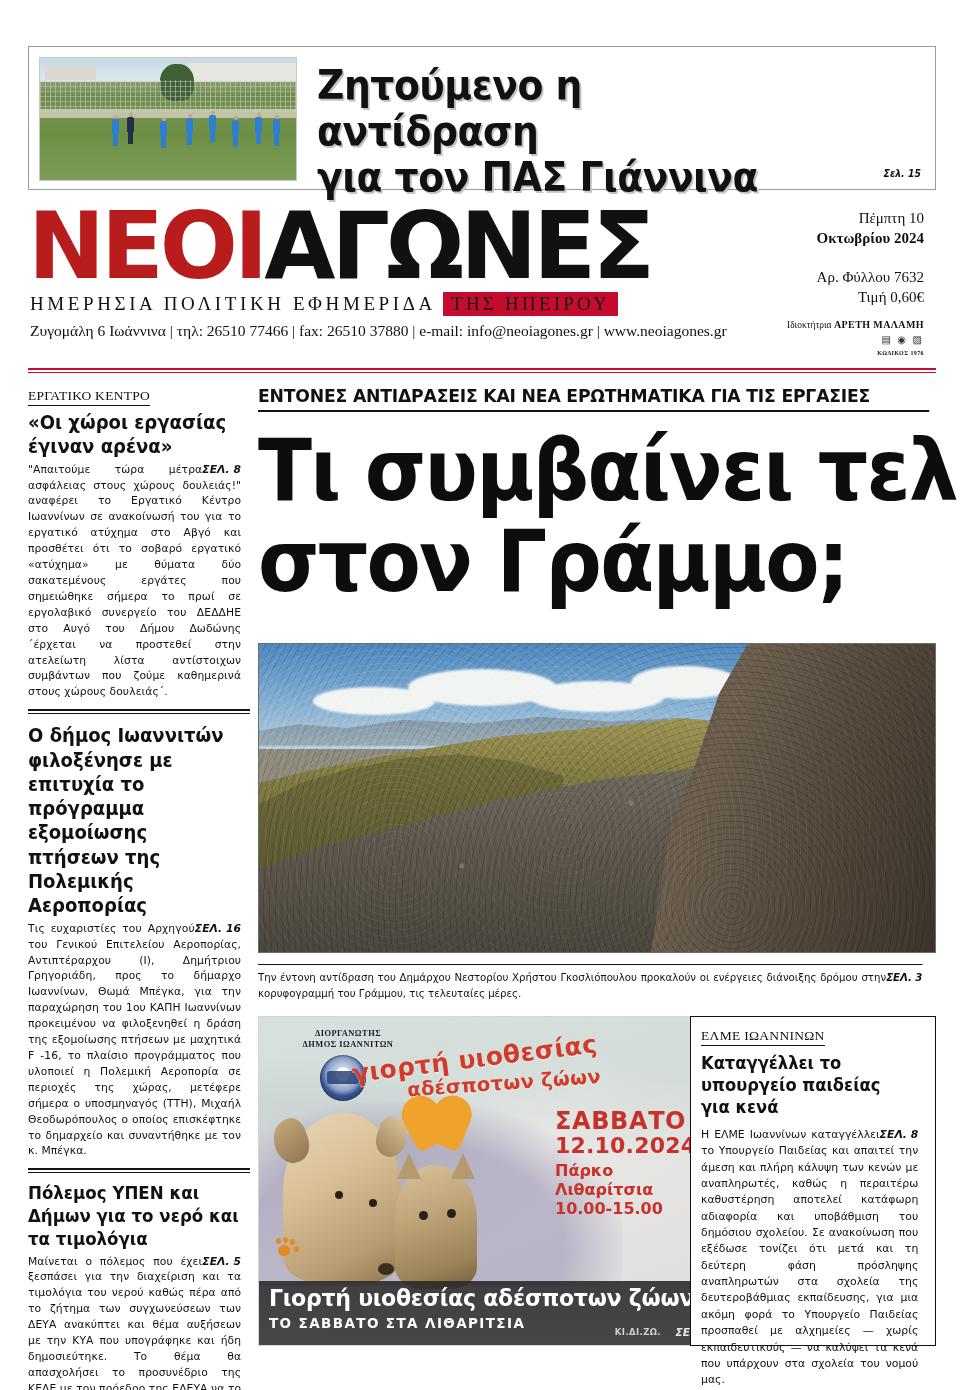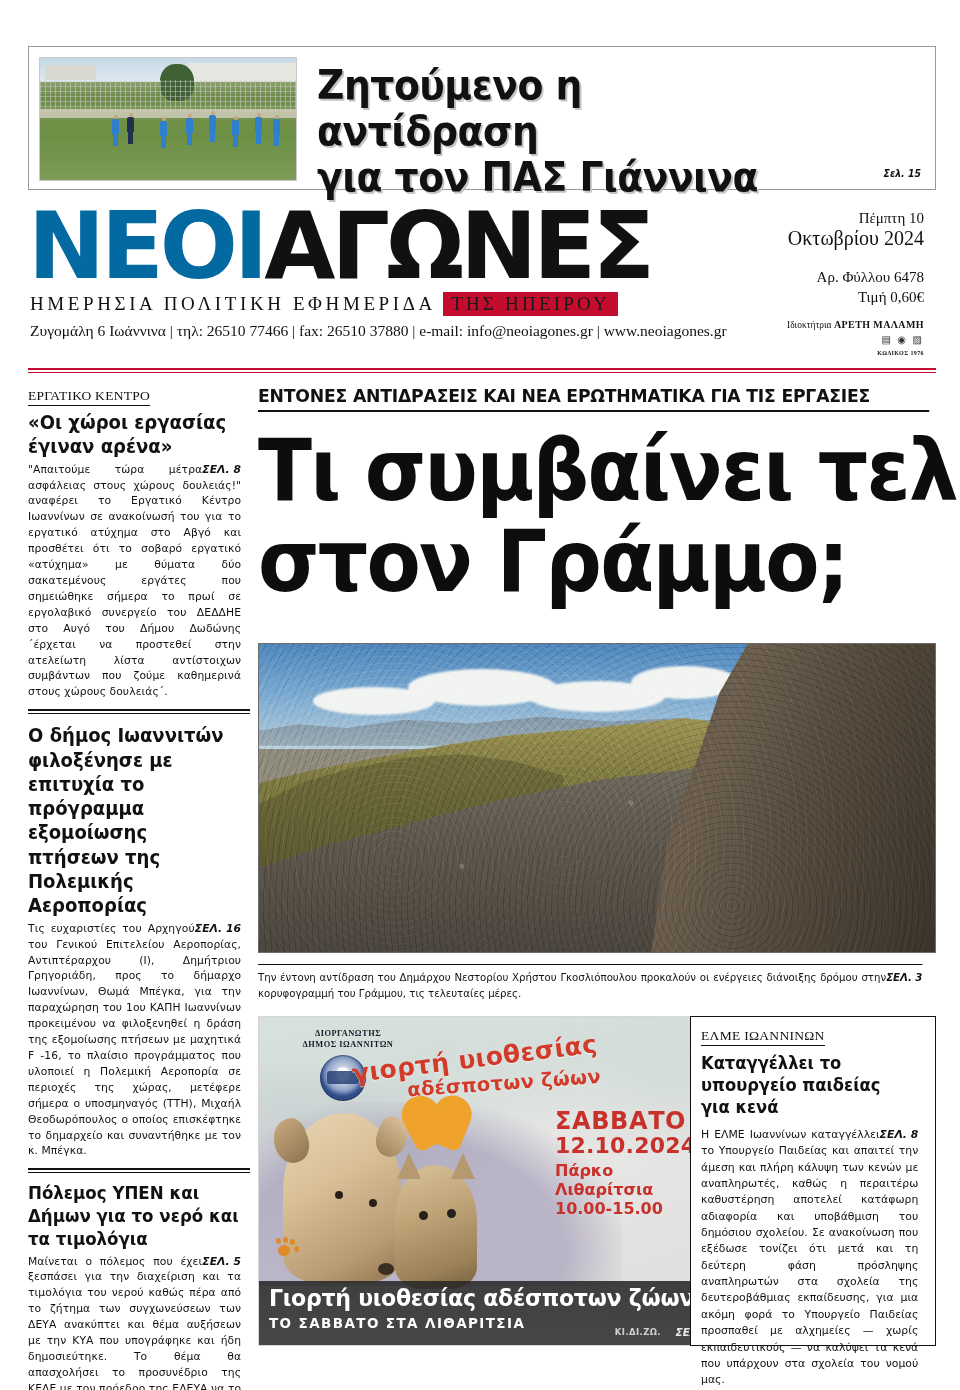--- a/index.html
+++ b/index.html
@@ -54,37 +54,37 @@
     font-family:"DejaVu Sans", sans-serif;
     font-weight:700;font-style:italic;font-size:11px;color:#111;
     transform:scaleX(.85);transform-origin:right bottom;
   }
 
   
   .masthead{position:absolute;left:28px;top:200px;width:908px;height:160px;}
   .logo{position:absolute;left:0;top:4px;width:730px;height:85px;
      font-family:"DejaVu Sans", sans-serif;font-weight:700;
      font-size:92px;line-height:85px;letter-spacing:-4px;white-space:nowrap;}
-  .logo .neo{color:#0369a1;}
+  .logo .neo{color:#b91c1c;}
   .logo .agones{color:#111;text-align:right;}
   .logo span{display:inline-block;transform:scaleX(1.0);}
   .strapline{
     position:absolute;left:2px;top:93px;width:730px;height:24px;
     font-family:"Liberation Serif", serif;font-size:19px;letter-spacing:3.6px;
     color:#111;white-space:nowrap;
   }
   .strapline .hl{background:#c40d2e;color:#1a1a1a;padding:1px 8px 2px 8px;letter-spacing:3.2px;}
   .contactline{
     position:absolute;left:2px;top:122px;width:760px;
     font-family:"Liberation Serif", serif;font-size:15.5px;color:#111;white-space:nowrap;
   }
   .mh-right{position:absolute;right:12px;top:8px;width:175px;text-align:right;
      font-family:"Liberation Serif", serif;color:#111;}
   .mh-date1{font-size:15px;line-height:20px;}
-  .mh-date2{font-size:20px;line-height:21px;font-weight:400;}
+  .mh-date2{font-size:15px;line-height:21px;font-weight:700;}
   .mh-issue{margin-top:18px;font-size:15px;line-height:20px;}
   .mh-price{font-size:15px;line-height:20px;}
   .mh-owner{margin-top:12px;font-size:9.5px;}
   .mh-owner b{font-size:10px;letter-spacing:.4px;}
   .mh-socials{margin-top:4px;font-size:10px;color:#333;letter-spacing:2px;}
   .mh-code{margin-top:5px;font-size:6px;font-weight:700;letter-spacing:.4px;color:#111;}
 
   .rule-red{position:absolute;left:28px;width:908px;}
   .rule-red .r1{height:2px;background:#c40d2e;}
   .rule-red .r2{height:1px;background:#c40d2e;margin-top:2px;}
@@ -332,21 +332,21 @@
     </div>
     <div class="strapline">
       <span>ΗΜΕΡΗΣΙΑ ΠΟΛΙΤΙΚΗ ΕΦΗΜΕΡΙΔΑ</span>
       <span class="hl">ΤΗΣ ΗΠΕΙΡΟΥ</span>
     </div>
     <div class="contactline">Ζυγομάλη 6 Ιωάννινα | τηλ: 26510 77466 | fax: 26510 37880 | e-mail: info@neoiagones.gr | www.neoiagones.gr</div>
 
     <div class="mh-right">
       <div class="mh-date1">Πέμπτη 10</div>
       <div class="mh-date2">Οκτωβρίου 2024</div>
-      <div class="mh-issue">Αρ. Φύλλου 6478</div>
+      <div class="mh-issue">Αρ. Φύλλου 7632</div>
       <div class="mh-price">Τιμή 0,60€</div>
       <div class="mh-owner">
         <span>Ιδιοκτήτρια</span>
         <b>ΑΡΕΤΗ ΜΑΛΑΜΗ</b>
       </div>
       <div class="mh-socials">▤ ◉ ▨</div>
       <div class="mh-code">ΚΩΔΙΚΟΣ 1976</div>
     </div>
   </div>
 

